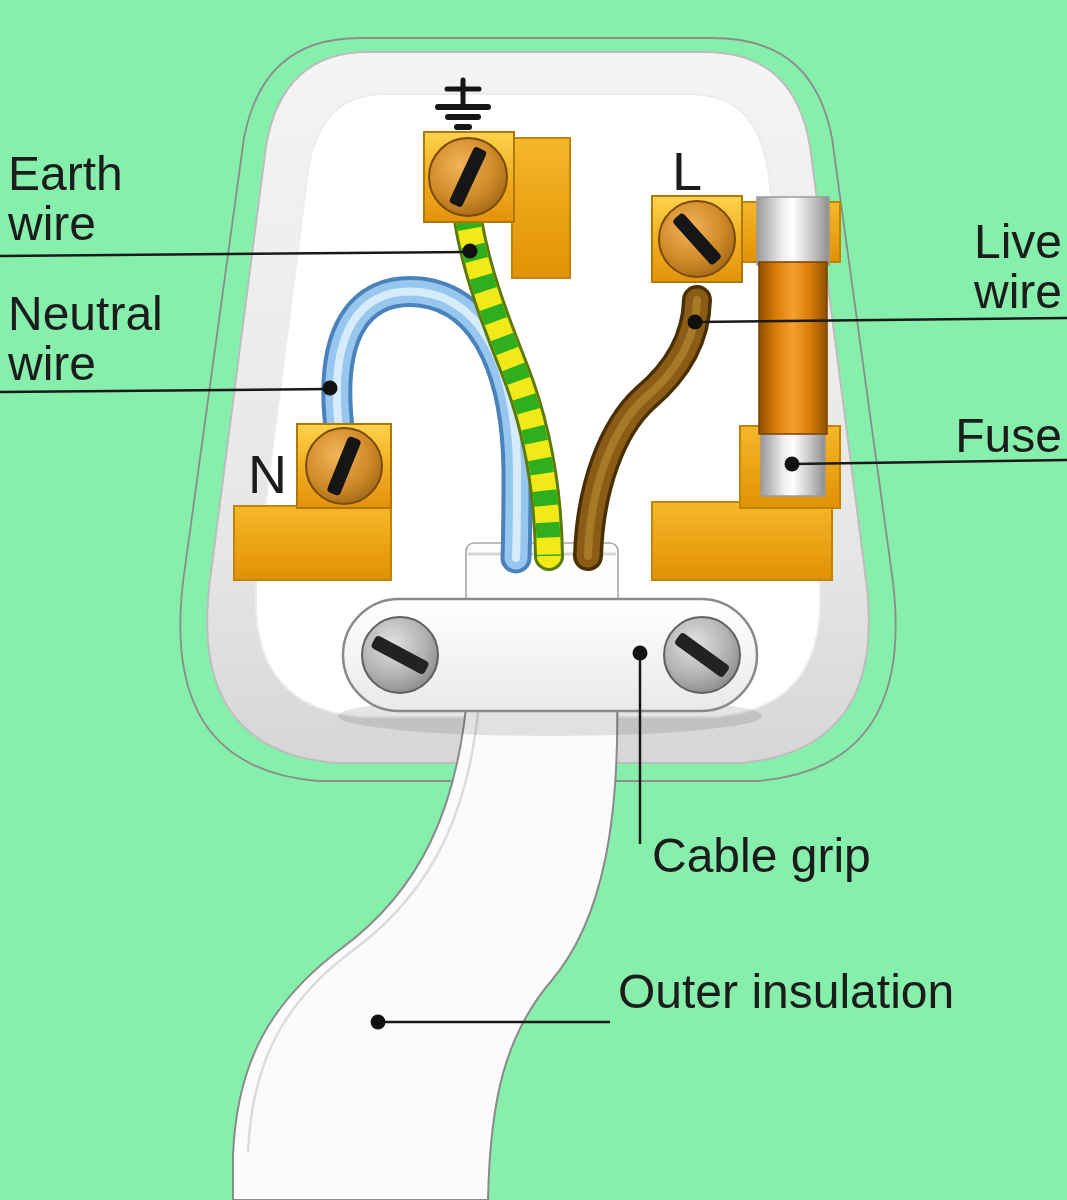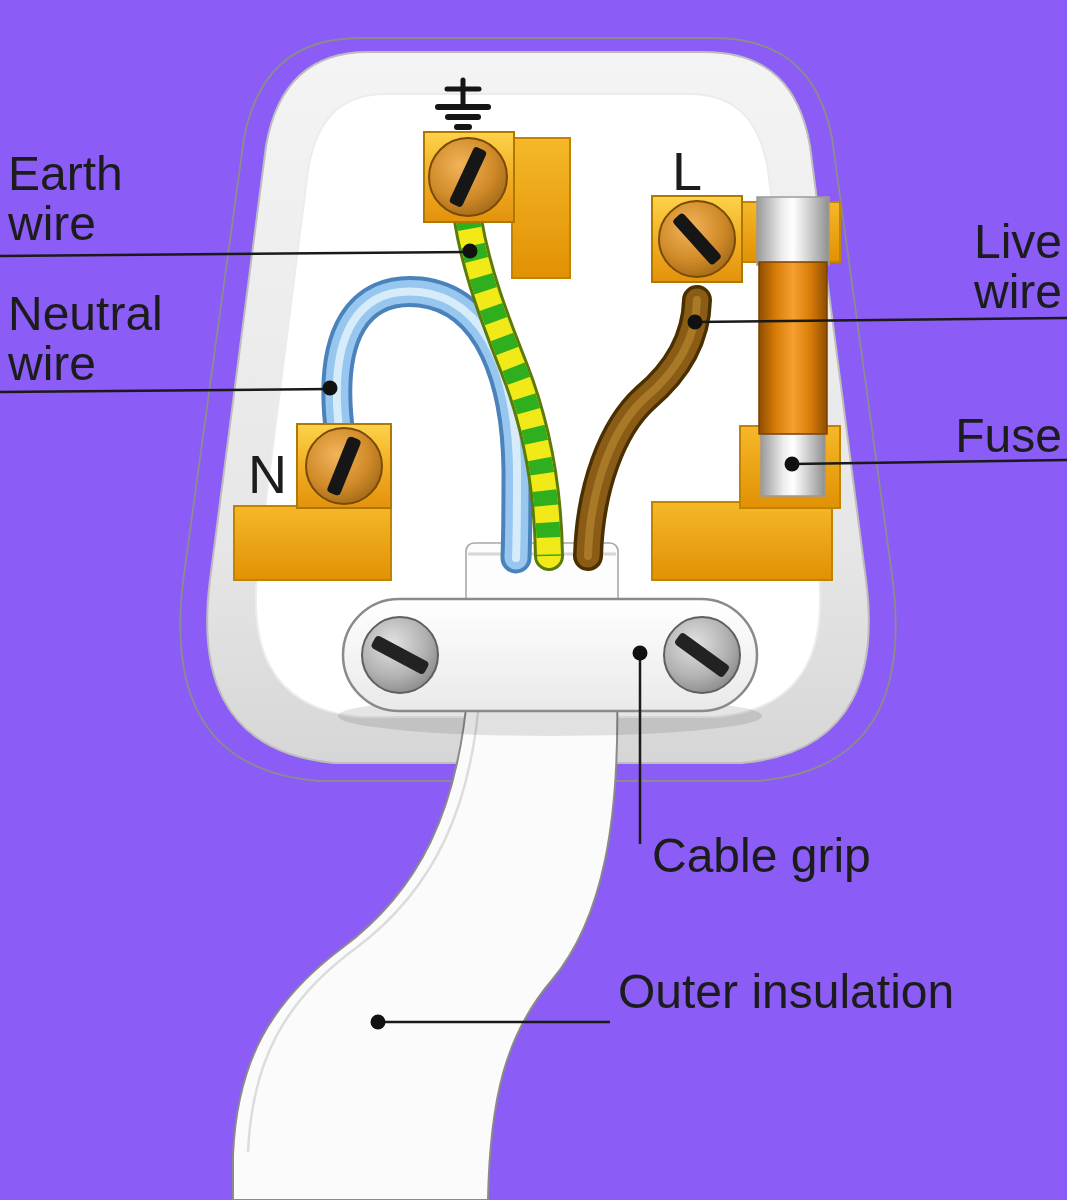--- a/index.html
+++ b/index.html
@@ -1,16 +1,16 @@
 <!DOCTYPE html>
 <html><head>
 <meta charset="utf-8">
 <style>
   html,body { margin:0; padding:0; background:#ffffff; }
-  #stage { position:relative; width:1067px; height:1200px; background:#8b5cf6; overflow:hidden; }
+  #stage { position:relative; width:1067px; height:1200px; background:#86efac; overflow:hidden; }
   svg { display:block; }
   .lbl { font-family:"Liberation Sans", sans-serif; font-size:48px; font-weight:500; fill:#1c1c1c; }
   .lbl-end { text-anchor:end; }
   .lbl-letter { font-family:"Liberation Sans", sans-serif; font-size:54px; font-weight:500; fill:#1c1c1c; }
   .leader { stroke:#1a1a1a; stroke-width:2.5; fill:none; }
   .dot { fill:#111111; }
 </style>
 </head>
 <body>
 

